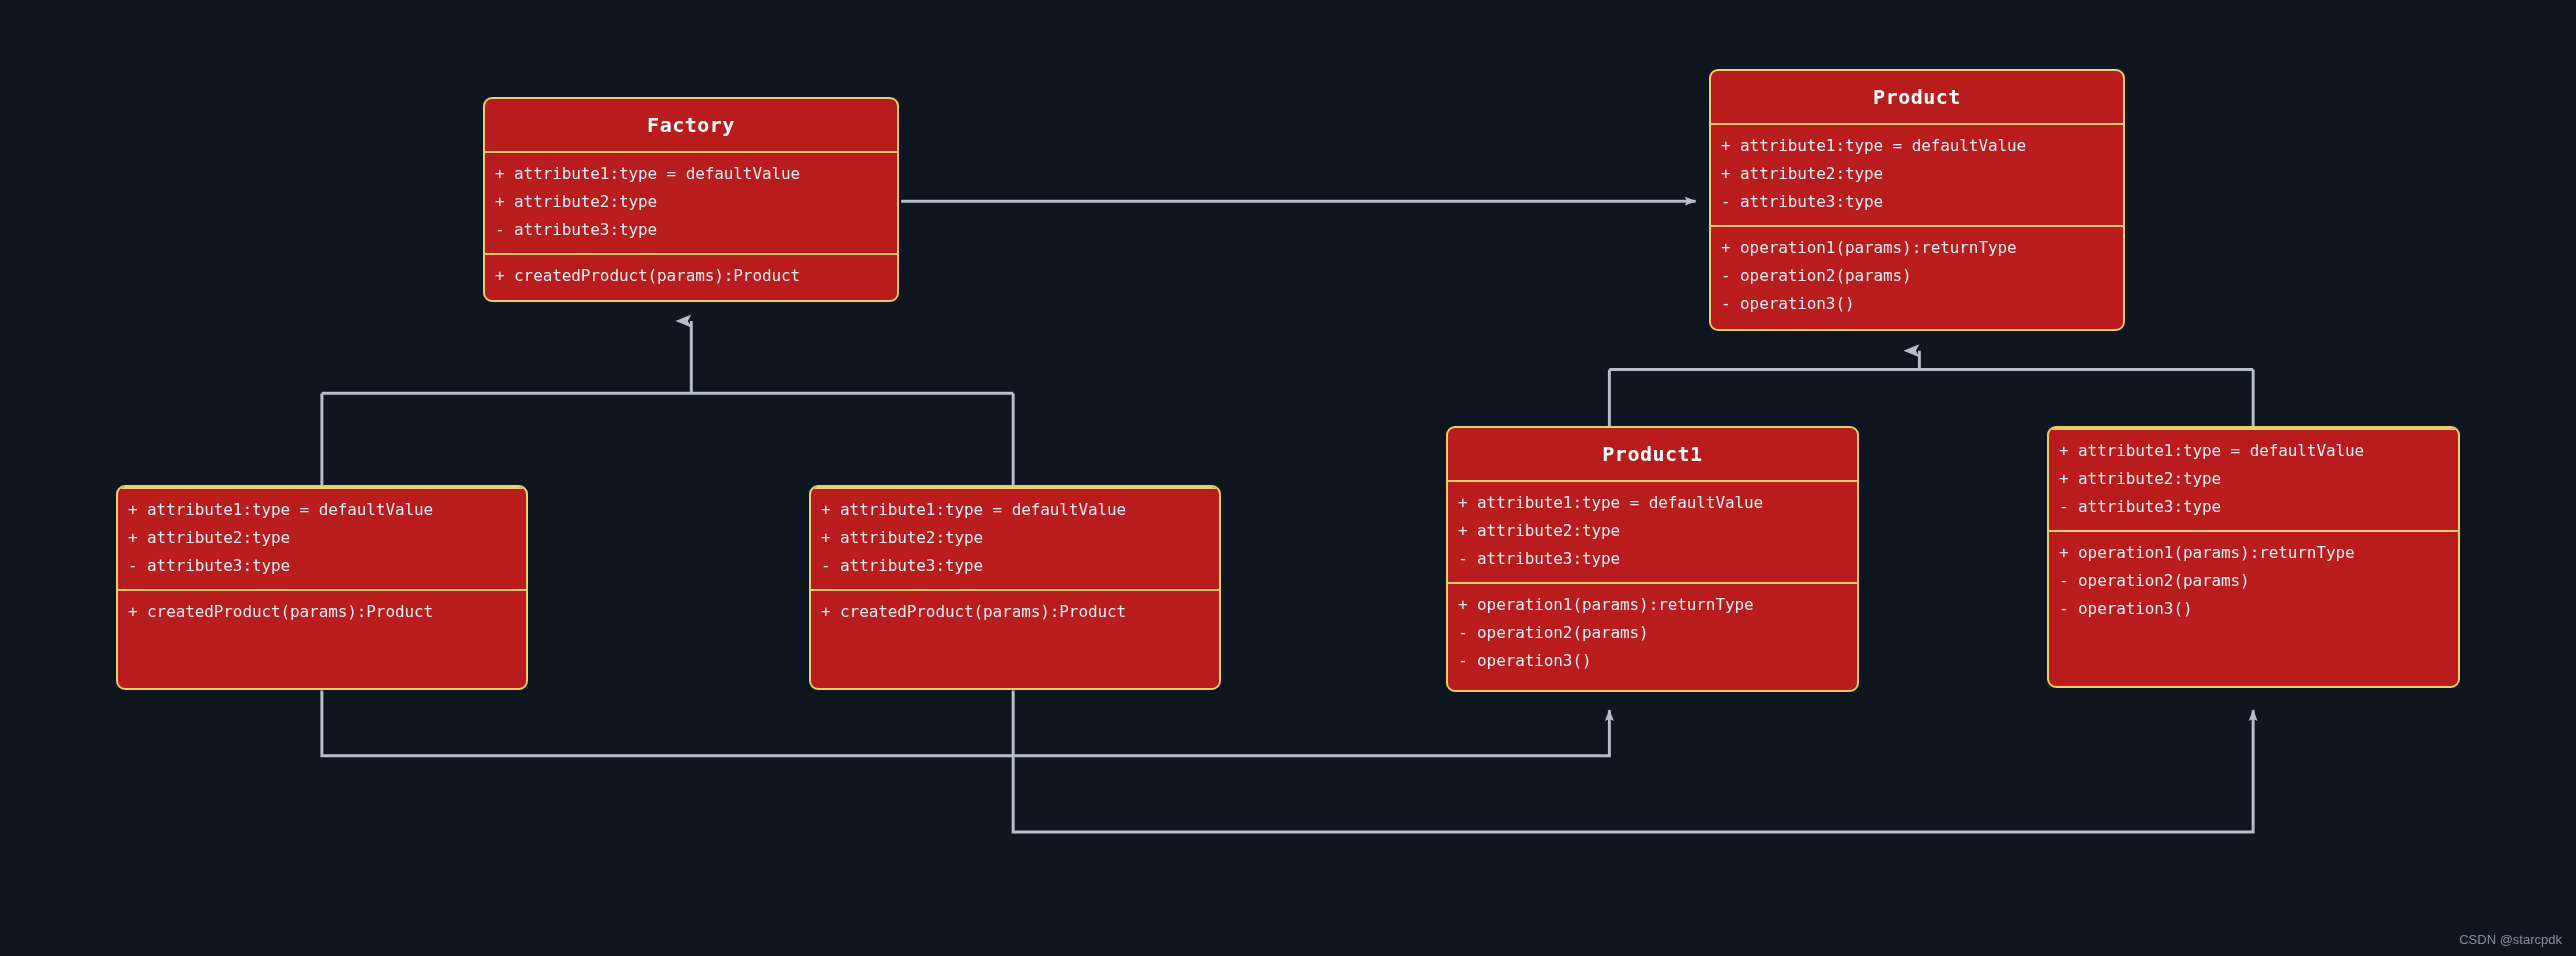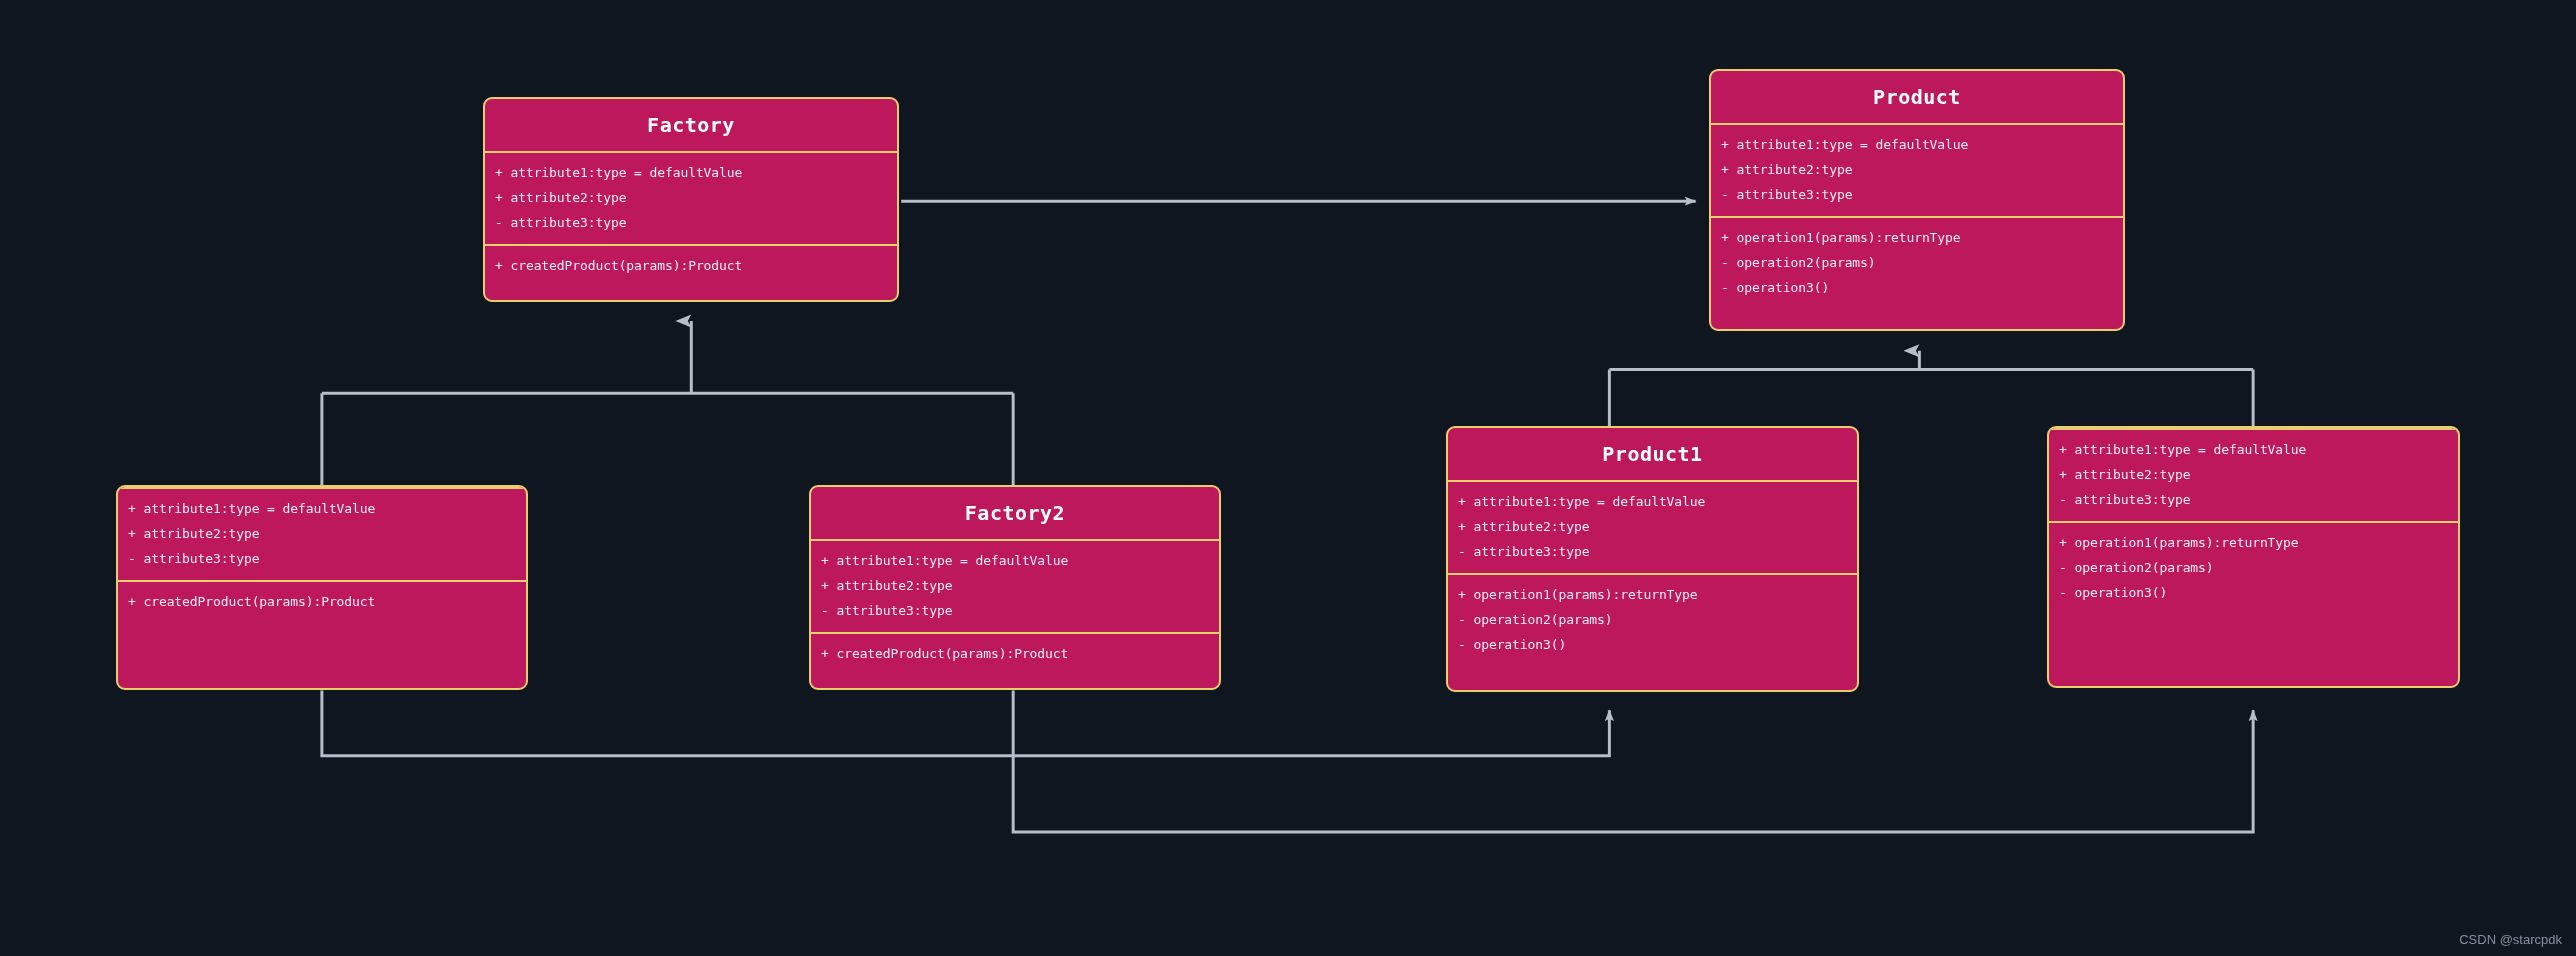--- a/index.html
+++ b/index.html
@@ -29,21 +29,21 @@
     top: 0;
     width: 2576px;
     height: 957px;
     pointer-events: none;
   }
 
   
   .uml-class {
     position: absolute;
     box-sizing: border-box;
-    background: #be185d;
+    background: #b91c1c;
     border: 2px solid #e8ce6e;
     border-radius: 9px;
     overflow: hidden;
     z-index: 5;
   }
 
   .uml-title {
     text-align: center;
     color: #ffffff;
     font-size: 20px;
@@ -60,21 +60,21 @@
     background: #e8ce6e;
     width: 100%;
   }
 
   .uml-compartment {
     padding: 7px 0 9px 0;
   }
 
   .uml-row {
     color: #e9eef5;
-    font-size: 13px;
+    font-size: 16px;
     font-family: "DejaVu Sans Mono", "Liberation Mono", monospace;
     line-height: 1;
     padding: 6px 0 6px 10px;
     white-space: pre;
     letter-spacing: -0.1px;
   }
 
   
   #watermark {
     position: absolute;
@@ -183,21 +183,20 @@
       <div class="uml-row">+ attribute2:type</div>
       <div class="uml-row">- attribute3:type</div>
     </div>
     <div class="uml-sep"></div>
     <div class="uml-compartment">
       <div class="uml-row">+ createdProduct(params):Product</div>
     </div>
   </div>
 
   <div class="uml-class" style="left:809px; top:485px; width:412px; height:205px;">
-    <div class="uml-title">Factory2</div>
     <div class="uml-sep"></div>
     <div class="uml-compartment">
       <div class="uml-row">+ attribute1:type = defaultValue</div>
       <div class="uml-row">+ attribute2:type</div>
       <div class="uml-row">- attribute3:type</div>
     </div>
     <div class="uml-sep"></div>
     <div class="uml-compartment">
       <div class="uml-row">+ createdProduct(params):Product</div>
     </div>

